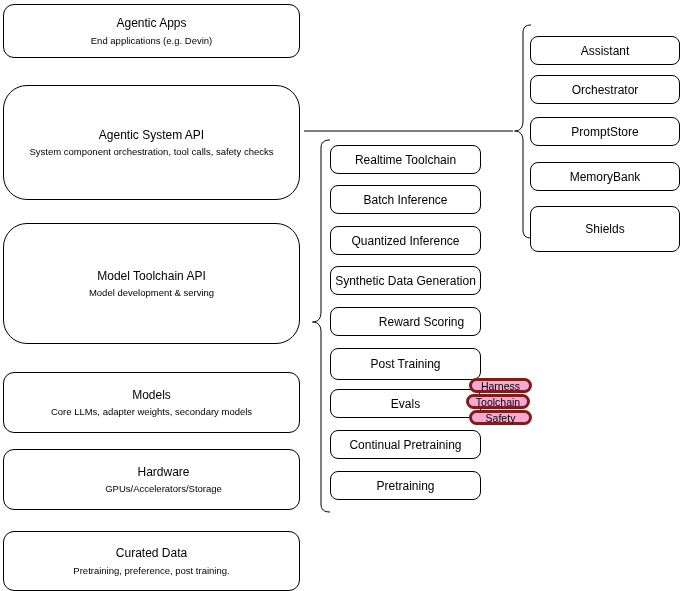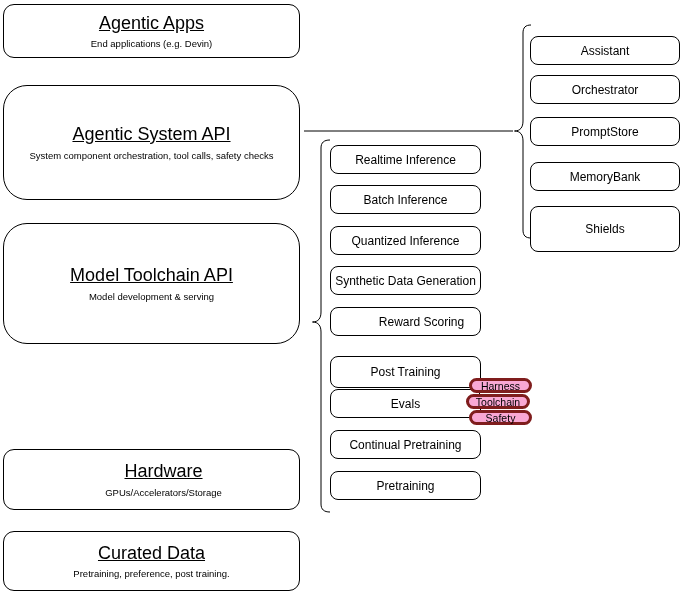--- a/index.html
+++ b/index.html
@@ -29,23 +29,22 @@
     display: flex;
     flex-direction: column;
     align-items: center;
     justify-content: center;
     text-align: center;
     color: #000000;
   }
   .rounded-sm { border-radius: 11px; }
   .rounded-lg { border-radius: 24px; }
   .node-title {
-    font-size: 18px;
+    font-size: 12px;
     line-height: 1.2;
-    text-decoration: underline;
   }
   .node-subtitle {
     font-size: 9.5px;
     line-height: 1.2;
     margin-top: 4px;
   }
   .mid-box, .right-box {
     border-radius: 8px;
     font-size: 12px;
   }
@@ -85,37 +84,41 @@
   <div class="box rounded-lg" style="left:3px; top:85px; width:297px; height:115px;">
     <div class="node-title">Agentic System API</div>
     <div class="node-subtitle">System component orchestration, tool calls, safety checks</div>
   </div>
 
   <div class="box rounded-lg" style="left:3px; top:223px; width:297px; height:121px;">
     <div class="node-title">Model Toolchain API</div>
     <div class="node-subtitle">Model development &amp; serving</div>
   </div>
 
+  <div class="box rounded-sm" style="left:3px; top:372px; width:297px; height:61px;">
+    <div class="node-title">Models</div>
+    <div class="node-subtitle">Core LLMs, adapter weights, secondary models</div>
+  </div>
 
   <div class="box rounded-sm" style="left:3px; top:449px; width:297px; height:61px;padding-left:24px;">
     <div class="node-title">Hardware</div>
     <div class="node-subtitle">GPUs/Accelerators/Storage</div>
   </div>
 
   <div class="box rounded-sm" style="left:3px; top:531px; width:297px; height:60px;">
     <div class="node-title">Curated Data</div>
     <div class="node-subtitle">Pretraining, preference, post training.</div>
   </div>
 
-  <div class="box mid-box" style="left:330px; top:145px; width:151px; height:29px;">Realtime Inference</div>
+  <div class="box mid-box" style="left:330px; top:145px; width:151px; height:29px;">Realtime Toolchain</div>
   <div class="box mid-box" style="left:330px; top:185px; width:151px; height:29px;">Batch Inference</div>
   <div class="box mid-box" style="left:330px; top:226px; width:151px; height:29px;">Quantized Inference</div>
   <div class="box mid-box" style="left:330px; top:266px; width:151px; height:29px;">Synthetic Data Generation</div>
   <div class="box mid-box" style="left:330px; top:307px; width:151px; height:29px;padding-left:32px;">Reward Scoring</div>
-  <div class="box mid-box" style="left:330px; top:356px; width:151px; height:32px;">Post Training</div>
+  <div class="box mid-box" style="left:330px; top:348px; width:151px; height:32px;">Post Training</div>
   <div class="box mid-box" style="left:330px; top:389px; width:151px; height:29px;">Evals</div>
   <div class="box mid-box" style="left:330px; top:430px; width:151px; height:29px;">Continual Pretraining</div>
   <div class="box mid-box" style="left:330px; top:471px; width:151px; height:29px;">Pretraining</div>
 
   <div class="pill" style="left:469px; top:378px; width:63px; height:15px;">Harness</div>
   <div class="pill" style="left:466px; top:394px; width:64px; height:15px;">Toolchain</div>
   <div class="pill" style="left:469px; top:410px; width:63px; height:15px;">Safety</div>
 
   <div class="box right-box" style="left:530px; top:36px; width:150px; height:29px;">Assistant</div>
   <div class="box right-box" style="left:530px; top:75px; width:150px; height:29px;">Orchestrator</div>

